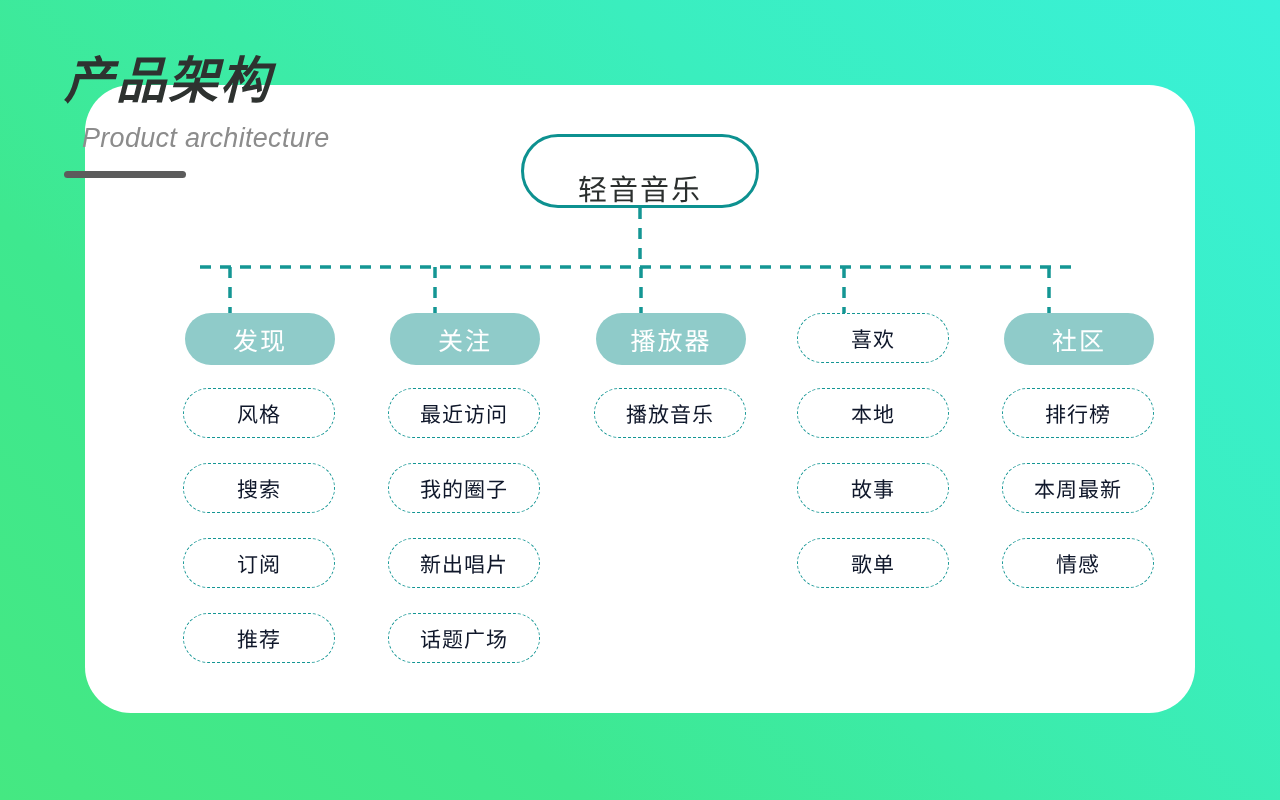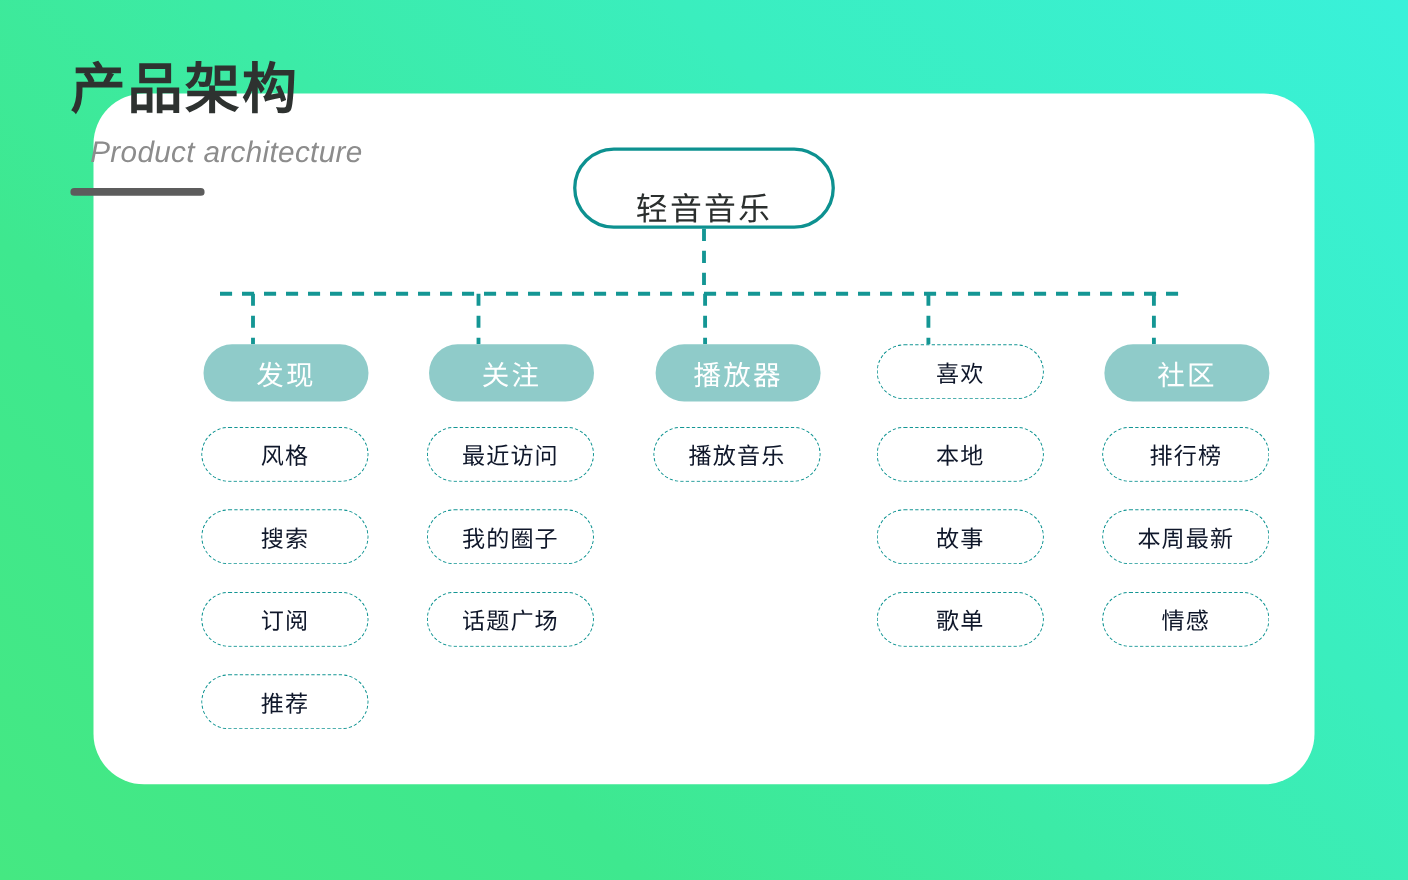--- a/index.html
+++ b/index.html
@@ -42,20 +42,21 @@
     top: 52px;
     width: 430px;
     height: 140px;
     z-index: 6;
   }
   #title-cn {
     margin: 0;
     font-size: 50px;
     line-height: 58px;
     font-weight: 700;
+    font-style: italic;
     letter-spacing: 2px;
     color: #2E3230;
     white-space: nowrap;
   }
   #title-en {
     margin: 12px 0 0 18px;
     font-size: 27px;
     line-height: 32px;
     font-style: italic;
     font-weight: 400;
@@ -219,20 +220,23 @@
       <div class="cat-node">
         <span class="node-text">关注</span>
       </div>
       <div class="leaf-node">
         <span class="node-text">最近访问</span>
       </div>
       <div class="leaf-node">
         <span class="node-text">我的圈子</span>
       </div>
       <div class="leaf-node">
+        <span class="node-text">新出唱片</span>
+      </div>
+      <div class="leaf-node">
         <span class="node-text">话题广场</span>
       </div>
     </div>
 
     <div class="column col-2">
       <div class="cat-node">
         <span class="node-text">播放器</span>
       </div>
       <div class="leaf-node">
         <span class="node-text">播放音乐</span>

